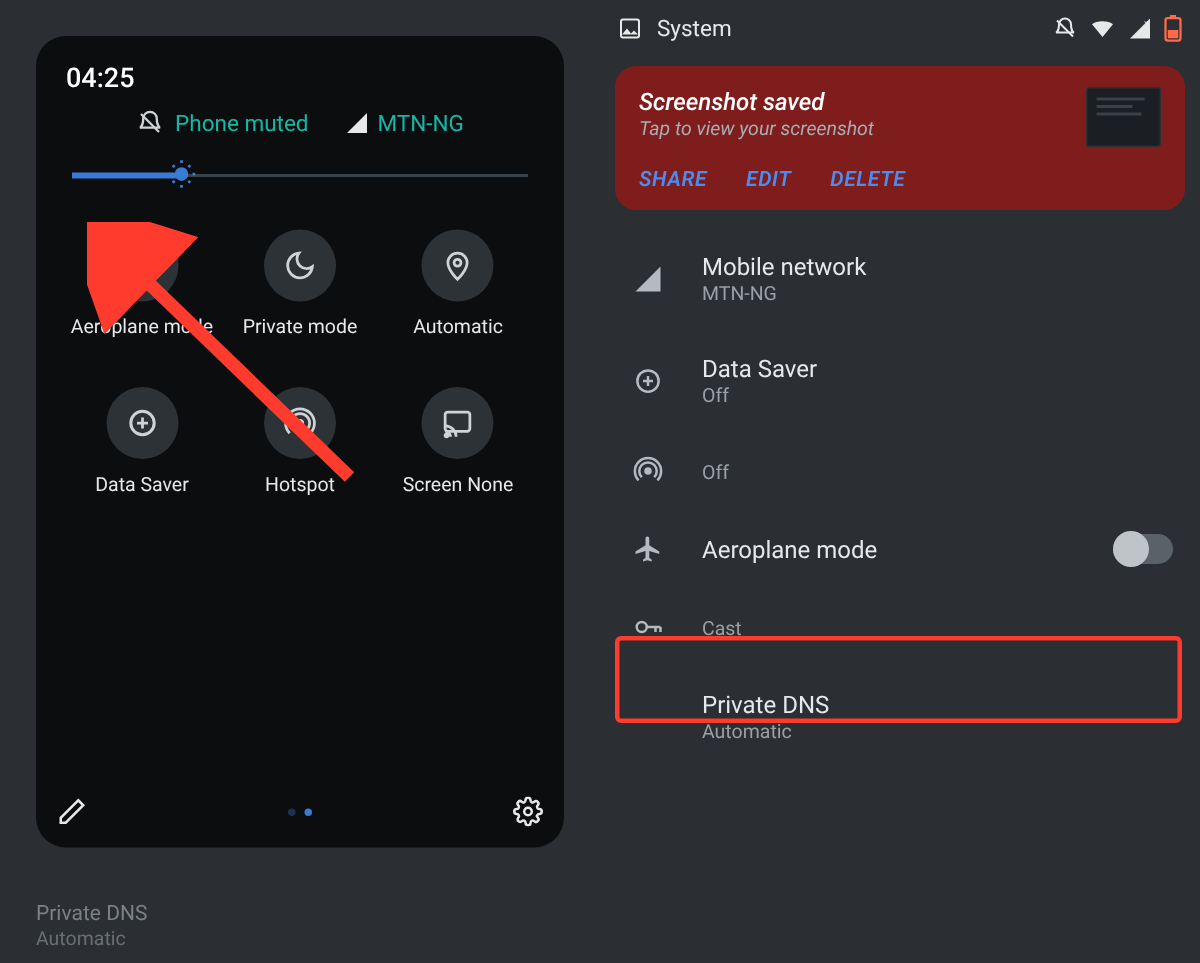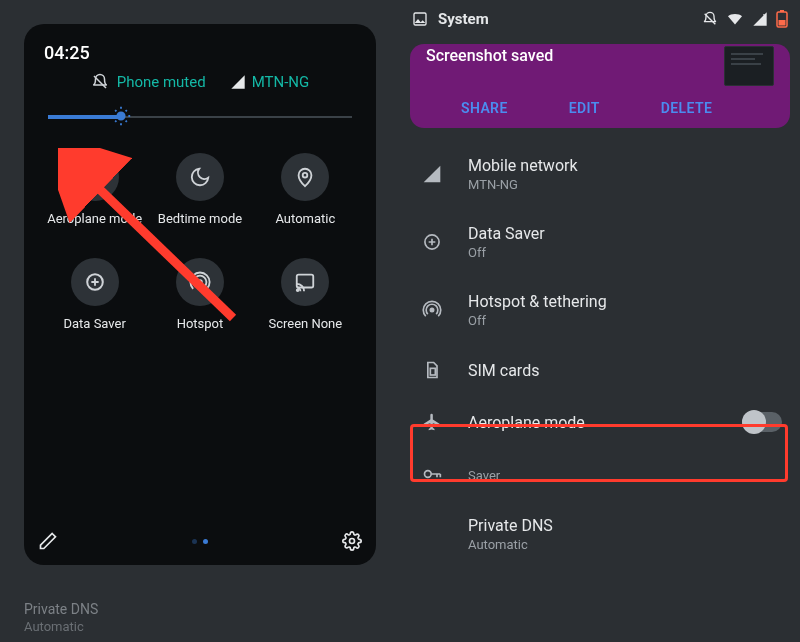--- a/index.html
+++ b/index.html
@@ -21,32 +21,32 @@
   .tile-label { color: #e6e8ea; font-size: 13px; text-align: center; }
   .qs-bottom { position: absolute; left: 0; right: 0; bottom: 14px; display: flex; align-items: center; justify-content: space-between; padding: 0 14px; }
   .dots { display: flex; gap: 6px; }
   .dot { width: 5px; height: 5px; border-radius: 50%; background: #3a7bd5; opacity: .35; }
   .dot.active { opacity: 1; }
   .peek { position: absolute; left: 24px; bottom: 6px; color: #7c8186; font-size: 14px; line-height: 1.35; }
   .peek .sub { font-size: 13px; color: #6a6f74; }
   .arrow { position: absolute; pointer-events: none; }
   
   .r-status { display: flex; align-items: center; justify-content: space-between; padding: 10px 12px 8px 12px; color: #e6e8ea; font-size: 15px; }
-  .r-status-left { display: flex; align-items: center; gap: 10px; font-weight: bold; }
+  .r-status-left { display: flex; align-items: center; gap: 10px; }
   .r-status-right { display: flex; align-items: center; gap: 8px; }
-  .notif { background: #701a75; border-radius: 14px; margin: 8px 10px 12px 10px; padding: 2px 16px 12px 16px; color: #fff; }
+  .notif { background: #7f1d1d; border-radius: 14px; margin: 8px 10px 12px 10px; padding: 14px 16px 12px 16px; color: #fff; font-style: italic; }
   .notif-row { display: flex; justify-content: space-between; align-items: flex-start; gap: 10px; }
   .notif-title { font-size: 16px; font-weight: 500; }
   .notif-sub { font-size: 13px; color: #a8adb2; margin-top: 2px; }
   .thumb { width: 50px; height: 40px; background: #1b1f23; border: 1px solid #2b3035; border-radius: 2px; position: relative; overflow: hidden; }
   .thumb-line { position: absolute; left: 6px; top: 6px; width: 32px; height: 2px; background: #3a4147; }
   .thumb-line.l2 { top: 11px; width: 24px; }
   .thumb-line.l3 { top: 16px; width: 30px; }
   .notif-actions { display: flex; gap: 26px; margin-top: 14px; }
-  .notif-btn { color: #4b8cf0; font-size: 14px; font-weight: 600; letter-spacing: .4px; cursor: pointer; margin-left: 35px; }
+  .notif-btn { color: #4b8cf0; font-size: 14px; font-weight: 600; letter-spacing: .4px; cursor: pointer; }
   .settings-list { display: flex; flex-direction: column; }
   .row { display: flex; align-items: center; gap: 22px; padding: 16px 18px; color: #e6e8ea; position: relative; }
   .row-icon { width: 28px; display: flex; align-items: center; justify-content: center; color: #b5bac0; }
   .row-text { display: flex; flex-direction: column; flex: 1; }
   .row-label { font-size: 16px; }
   .row-sub { font-size: 13px; color: #9aa0a6; margin-top: 2px; }
   .toggle { width: 40px; height: 20px; background: #5a6167; border-radius: 12px; position: relative; }
   .toggle-knob { position: absolute; left: 0; top: -2px; width: 24px; height: 24px; background: #bfc4c9; border-radius: 50%; }
   .highlight { position: absolute; border: 3px solid #ff3b2d; border-radius: 4px; pointer-events: none; }
   svg { display: block; }
@@ -100,21 +100,21 @@
         <div class="tile-label">Aeroplane mode</div>
       </div>
       <div class="tile">
         <div class="tile-circle">
             <span>
               <svg width="22" height="22" viewBox="0 0 24 24" fill="none" stroke="#cfd3d7" stroke-width="2">
                 <path d="M21 12.8A9 9 0 1111.2 3a7 7 0 009.8 9.8z"></path>
               </svg>
             </span>
           </div>
-        <div class="tile-label">Bedtime mode</div>
+        <div class="tile-label">Private mode</div>
       </div>
       <div class="tile">
         <div class="tile-circle">
             <span>
               <svg width="22" height="22" viewBox="0 0 24 24" fill="none" stroke="#cfd3d7" stroke-width="2">
                 <path d="M12 22s7-6.5 7-12a7 7 0 10-14 0c0 5.5 7 12 7 12z"></path>
                 <circle cx="12" cy="10" r="2.5"></circle>
               </svg>
             </span>
           </div>
@@ -225,20 +225,21 @@
             <rect x="2.5" y="10" width="7" height="5.5" fill="#ff6b4a"></rect>
           </svg>
         </span>
     </div>
   </div>
 
   <div class="notif">
     <div class="notif-row">
       <div>
         <div class="notif-title">Screenshot saved</div>
+        <div class="notif-sub">Tap to view your screenshot</div>
       </div>
       <div class="thumb">
         <div class="thumb-line"></div>
           <div class="thumb-line l2"></div>
           <div class="thumb-line l3"></div>
       </div>
     </div>
     <div class="notif-actions">
       <span class="notif-btn">SHARE</span>
       <span class="notif-btn">EDIT</span>
@@ -274,36 +275,24 @@
     </div>
 
     <div class="row">
       <div class="row-icon">
           <svg width="20" height="20" viewBox="0 0 24 24" fill="none" stroke="#b5bac0" stroke-width="2">
             <circle cx="12" cy="12" r="2" fill="#b5bac0"></circle>
             <path d="M7 17a7 7 0 1110 0M4.5 19.5a10.5 10.5 0 1115 0"></path>
           </svg>
         </div>
       <div class="row-text">
-          <div class="row-label">Hotspot &amp; tethering</div>
           <div class="row-sub">Off</div>
         </div>
     </div>
 
-    <div class="row">
-      <div class="row-icon">
-          <svg width="20" height="20" viewBox="0 0 24 24" fill="none" stroke="#b5bac0" stroke-width="2">
-            <path d="M7 3h7l4 4v14H7V3z"></path>
-            <rect x="10" y="10" width="6" height="8"></rect>
-          </svg>
-        </div>
-      <div class="row-text">
-          <div class="row-label">SIM cards</div>
-        </div>
-    </div>
 
     <div class="row">
       <div class="row-icon">
           <svg width="20" height="20" viewBox="0 0 24 24" fill="#b5bac0">
             <path d="M21 16v-2l-8-5V3.5a1.5 1.5 0 00-3 0V9l-8 5v2l8-2.5V19l-2 1.5V22l3.5-1L15 22v-1.5L13 19v-5.5l8 2.5z"></path>
           </svg>
         </div>
       <div class="row-text">
           <div class="row-label">Aeroplane mode</div>
         </div>
@@ -313,21 +302,21 @@
     </div>
 
     <div class="row">
       <div class="row-icon">
           <svg width="22" height="20" viewBox="0 0 24 24" fill="none" stroke="#b5bac0" stroke-width="2">
             <circle cx="7" cy="12" r="4"></circle>
             <path d="M11 12h11M18 12v4M22 12v4"></path>
           </svg>
         </div>
       <div class="row-text">
-          <div class="row-sub">Saver</div>
+          <div class="row-sub">Cast</div>
         </div>
     </div>
 
     <div class="row">
       <div class="row-icon"></div>
       <div class="row-text">
           <div class="row-label">Private DNS</div>
           <div class="row-sub">Automatic</div>
         </div>
     </div>

